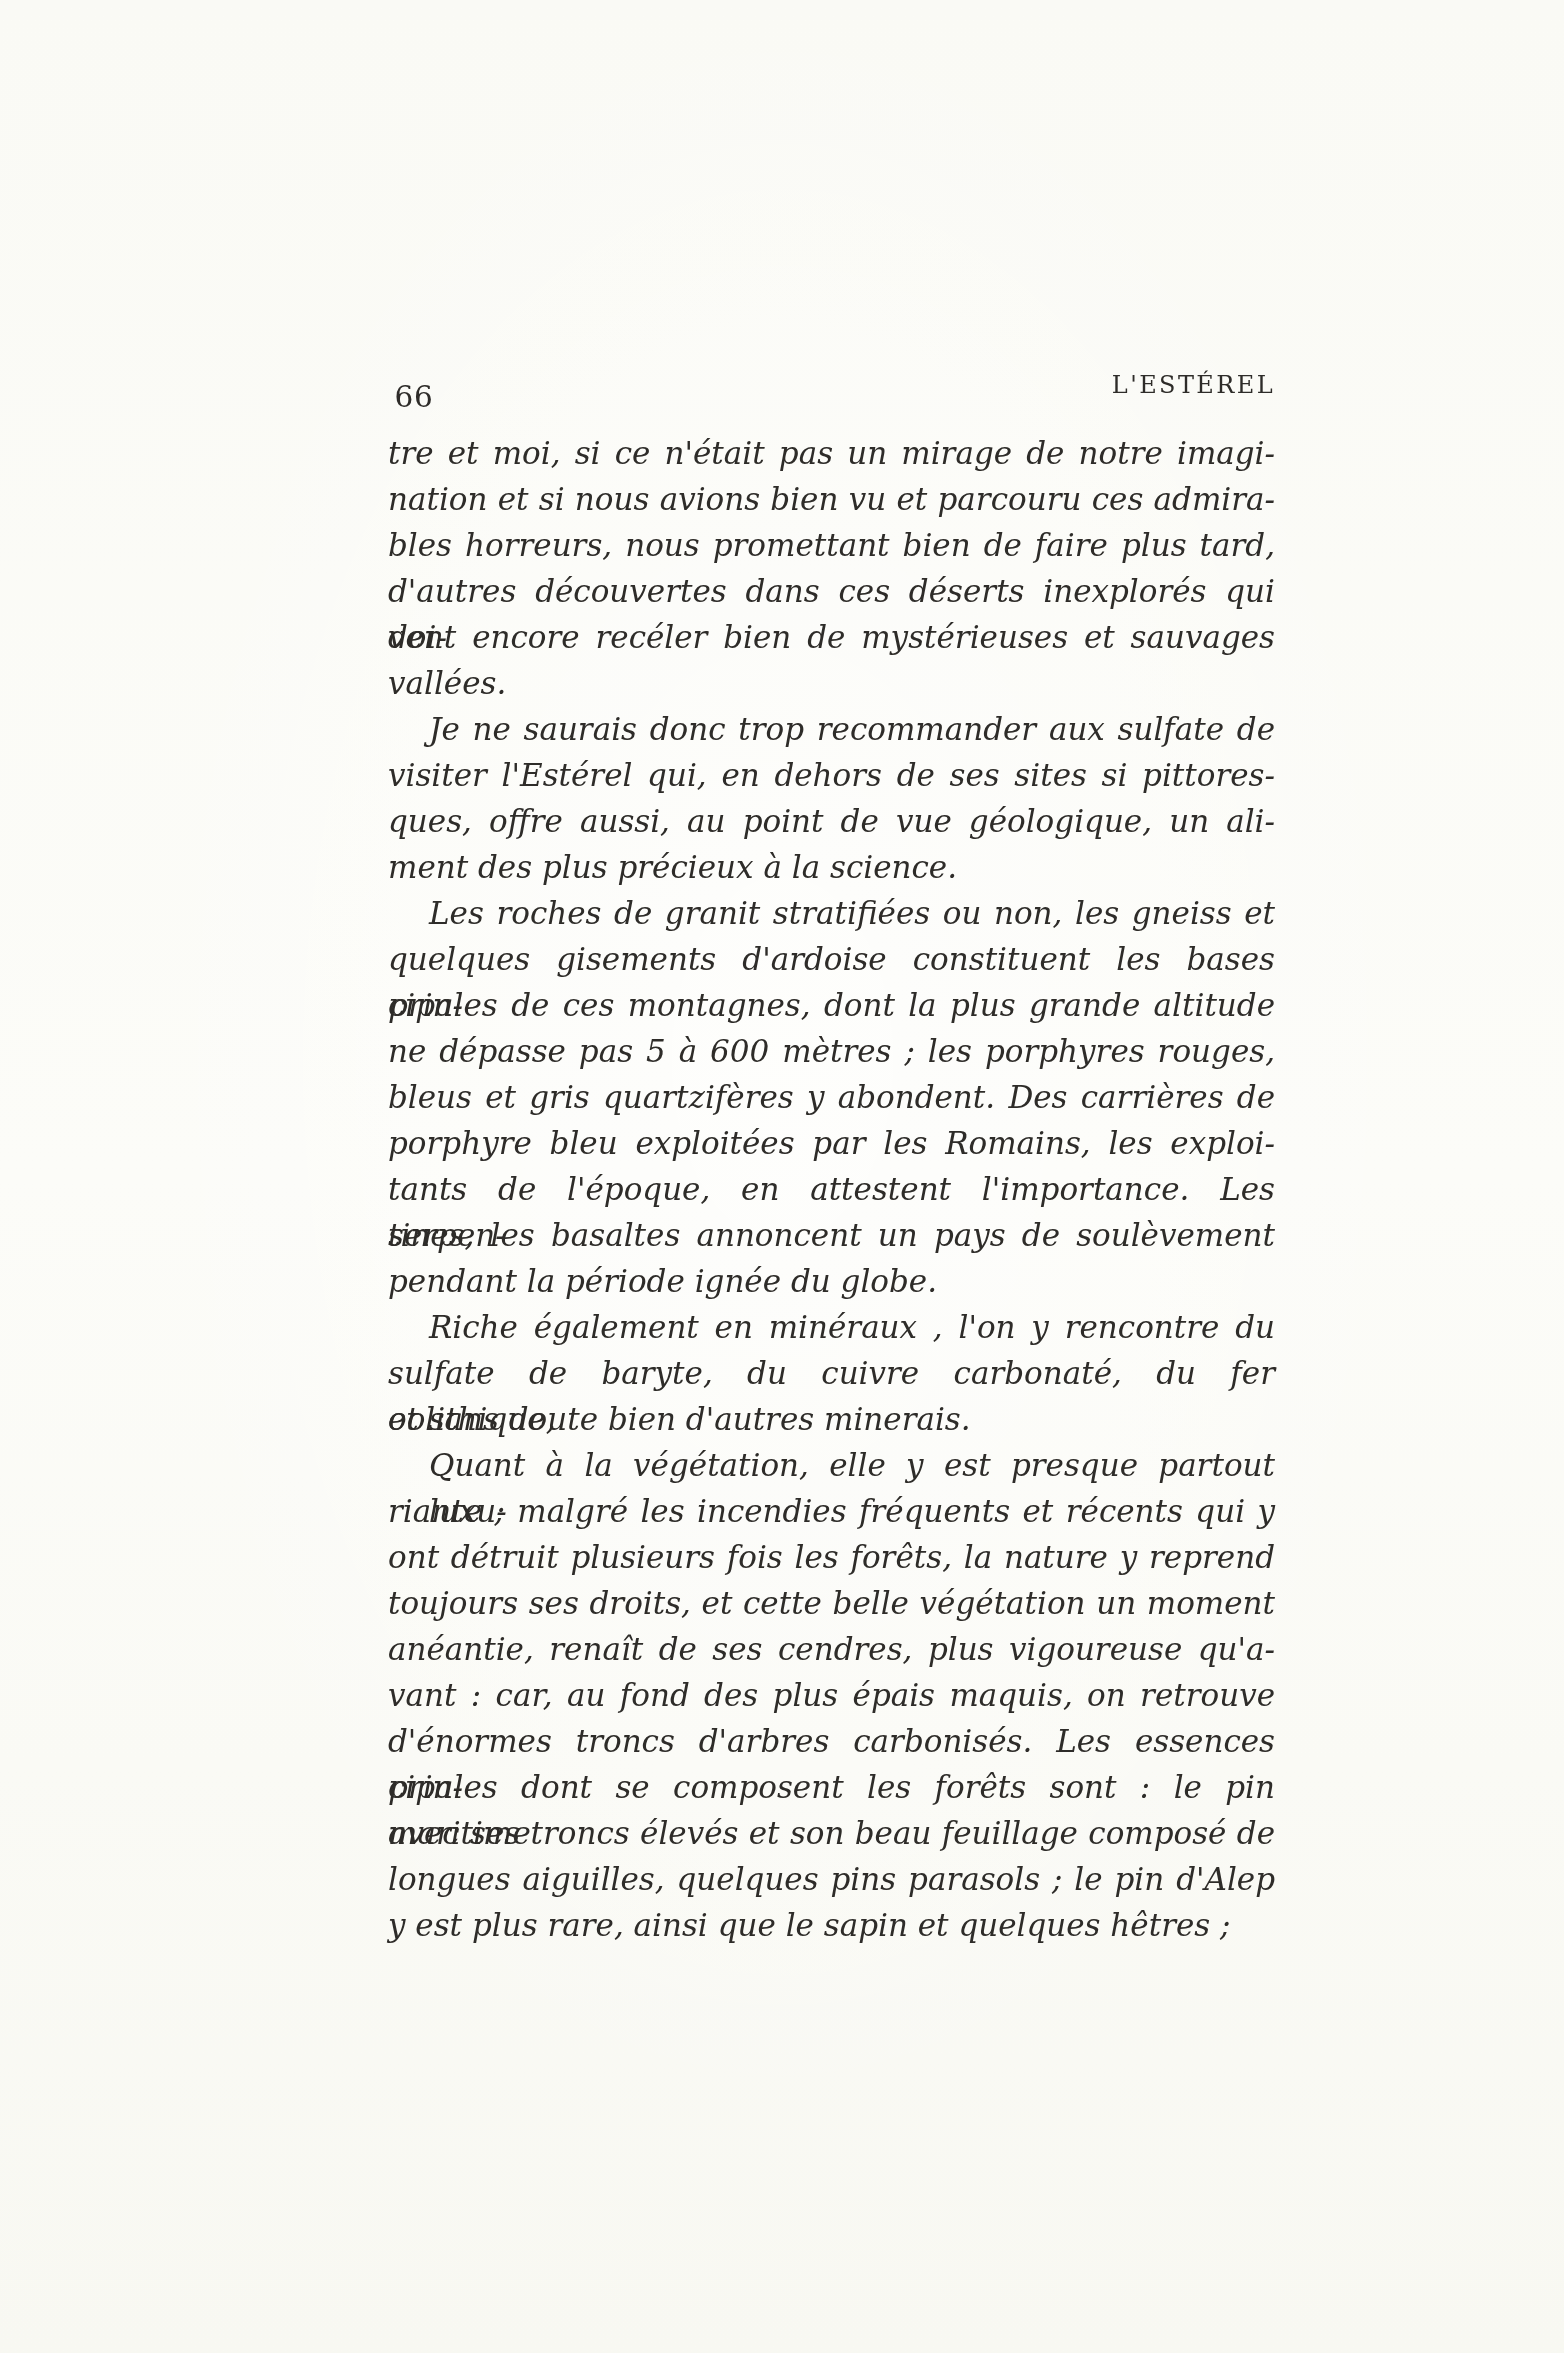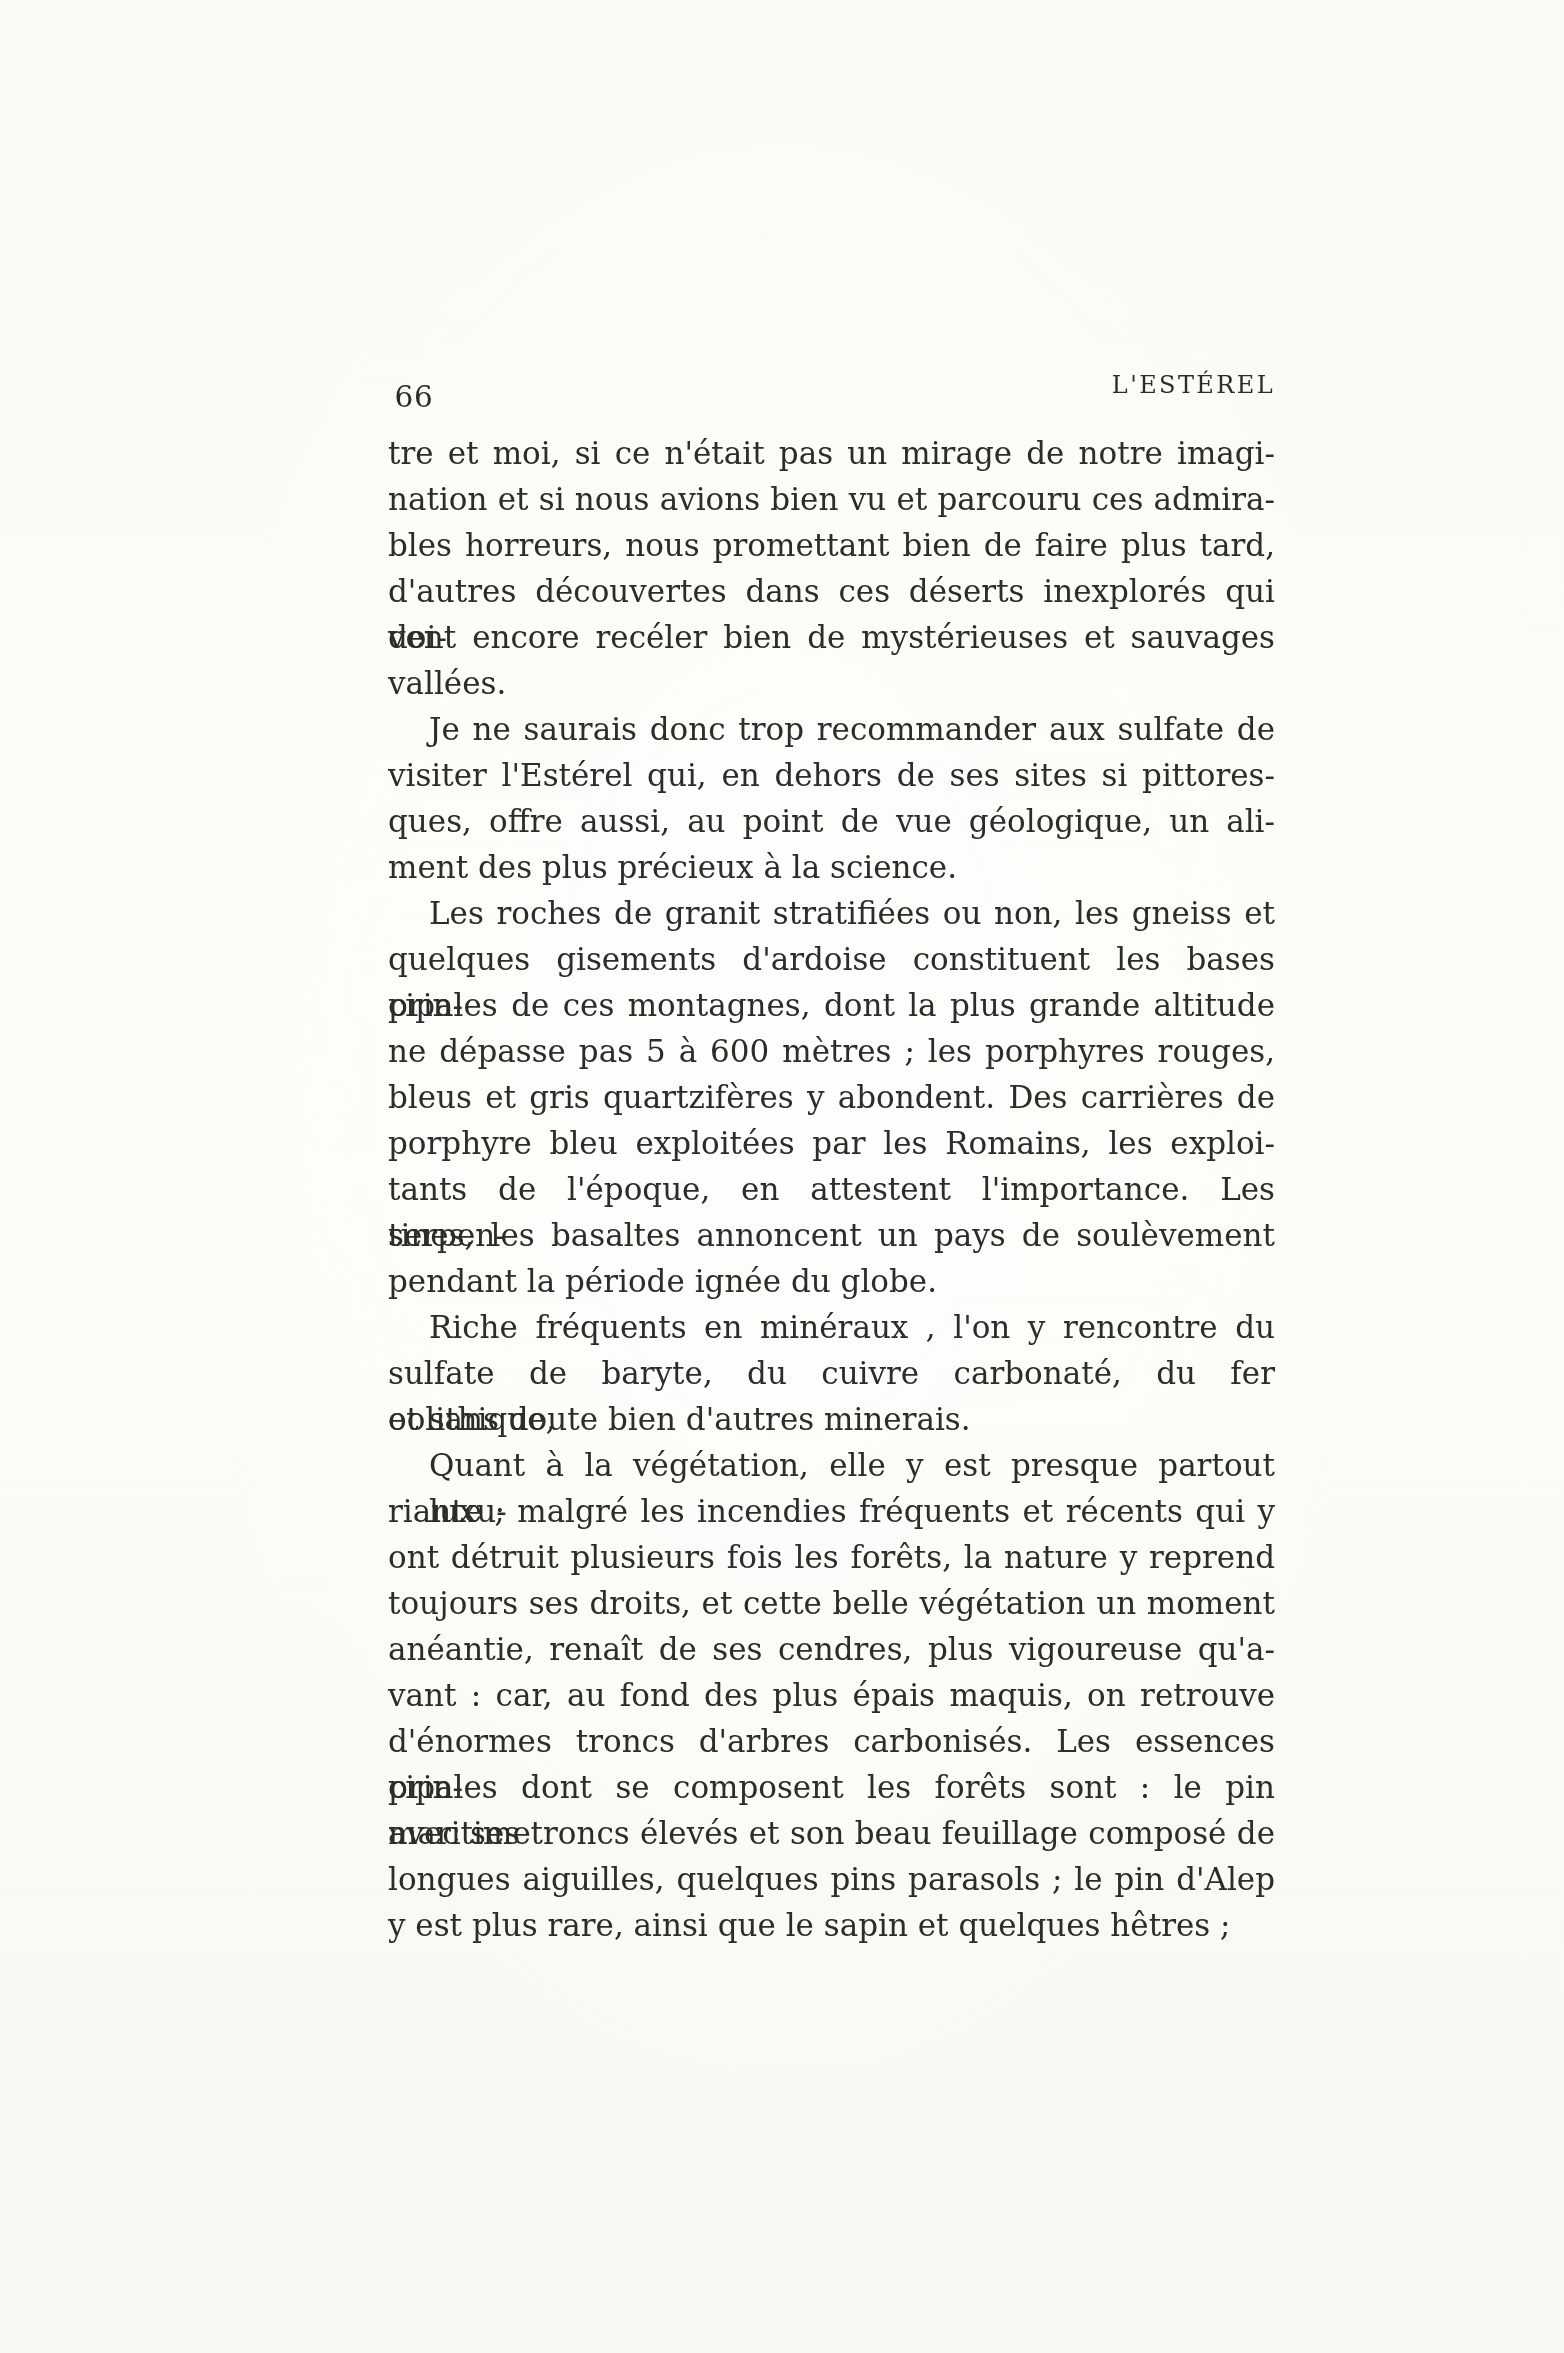--- a/index.html
+++ b/index.html
@@ -51,20 +51,21 @@
     letter-spacing: 2.4px;
     font-variant: small-caps;
     text-transform: uppercase;
   }
   .page-text {
     font-size: 31px;
     line-height: 46px;
   }
   .paragraph {
     margin: 0;
+    font-style: italic;
   }
   .text-line {
     display: block;
     text-align: justify;
     text-align-last: justify;
     white-space: normal;
     height: 46px;
     overflow: visible;
   }
   .text-line.last {
@@ -105,21 +106,21 @@
         <span class="text-line">quelques gisements d'ardoise constituent les bases prin-</span>
         <span class="text-line">cipales de ces montagnes, dont la plus grande altitude</span>
         <span class="text-line">ne dépasse pas 5 à 600 mètres ; les porphyres rouges,</span>
         <span class="text-line">bleus et gris quartzifères y abondent. Des carrières de</span>
         <span class="text-line">porphyre bleu exploitées par les Romains, les exploi-</span>
         <span class="text-line">tants de l'époque, en attestent l'importance. Les serpen-</span>
         <span class="text-line">tines, les basaltes annoncent un pays de soulèvement</span>
         <span class="text-line last">pendant la période ignée du globe.</span>
       </div>
       <div class="paragraph">
-        <span class="text-line indent">Riche fréquents en minéraux , l'on y rencontre du</span>
+        <span class="text-line indent">Riche également en minéraux , l'on y rencontre du</span>
         <span class="text-line">sulfate de baryte, du cuivre carbonaté, du fer oolithique,</span>
         <span class="text-line last">et sans doute bien d'autres minerais.</span>
       </div>
       <div class="paragraph">
         <span class="text-line indent">Quant à la végétation, elle y est presque partout luxu-</span>
         <span class="text-line">riante ; malgré les incendies fréquents et récents qui y</span>
         <span class="text-line">ont détruit plusieurs fois les forêts, la nature y reprend</span>
         <span class="text-line">toujours ses droits, et cette belle végétation un moment</span>
         <span class="text-line">anéantie, renaît de ses cendres, plus vigoureuse qu'a-</span>
         <span class="text-line">vant : car, au fond des plus épais maquis, on retrouve</span>

